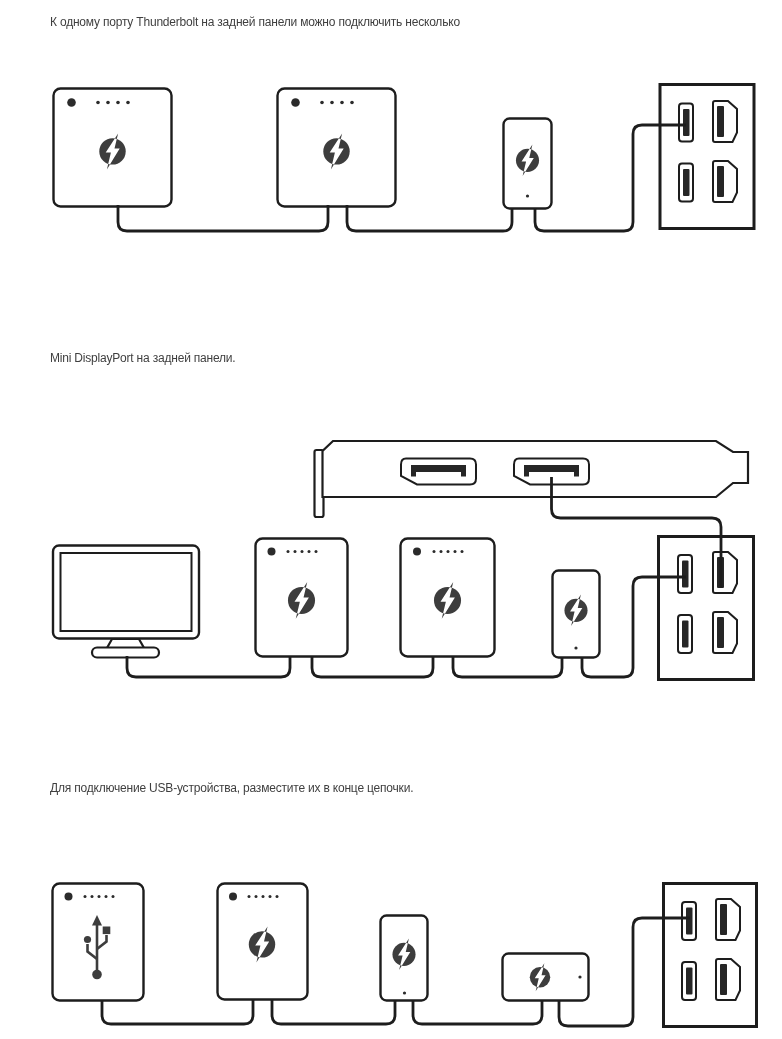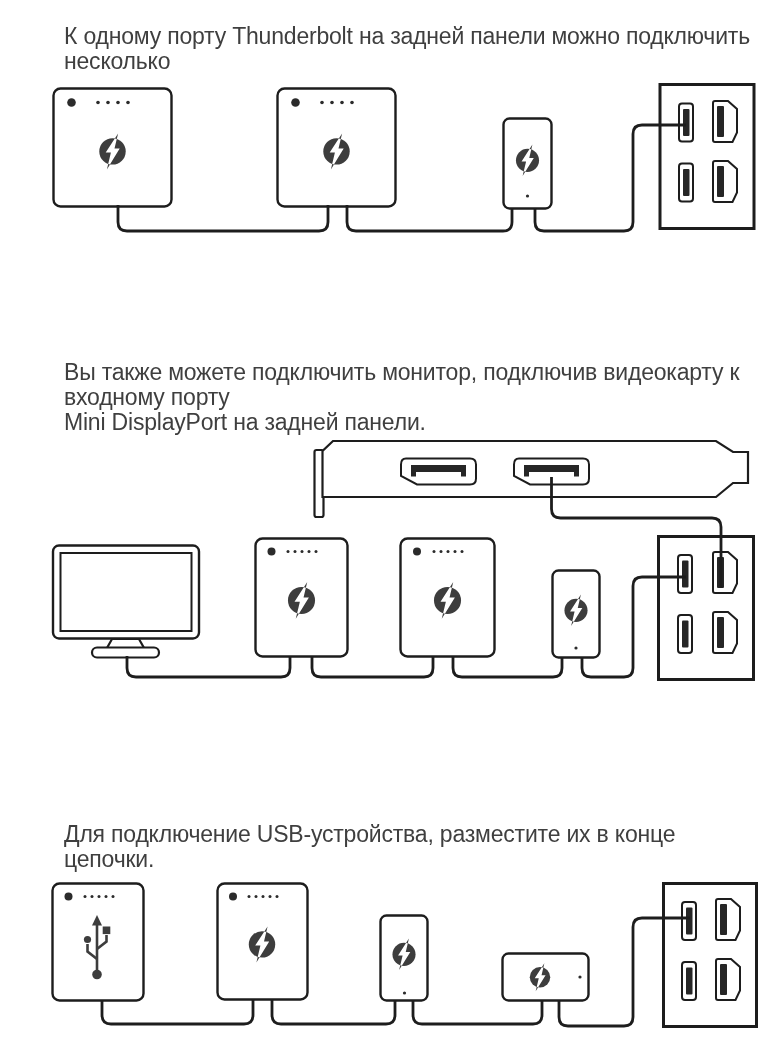--- a/index.html
+++ b/index.html
@@ -1,21 +1,21 @@
 <!DOCTYPE html>
 <html style="--background: #ffffff; --text: #3f3f3f; --line: #1d1d1d; --logo: #3d3d3d; --slot: #262626;"><head>
 <meta charset="utf-8">
 <style>
   :root{
     --background:#ffffff; --text:#3f3f3f; --line:#1d1d1d; --logo:#3d3d3d; --slot:#262626;
   }
   html,body{margin:0;padding:0;background:var(--background);}
   .page{position:relative;width:782px;height:1039px;background:var(--background);overflow:hidden;
         font-family:"Liberation Sans","DejaVu Sans",sans-serif;}
-  .para{position:absolute;left:48px;margin:16px;color:var(--text);font-size:23px;line-height:25px;
+  .para{position:absolute;left:48px;margin:2px;color:var(--text);font-size:12px;line-height:25px;
         letter-spacing:-0.2px;font-weight:400;}
   .para span{display:block;}
   .diagram{position:absolute;left:0;display:block;}
   
   .dev{fill:#fff;stroke:var(--line);stroke-width:2.4px;}
   .thin{stroke-width:2.2px;}
   .panel{fill:#fff;stroke:var(--line);stroke-width:3px;}
   .cable{fill:none;stroke:var(--line);stroke-width:2.8px;}
   .led{fill:#2b2b2b;}
   .dot{fill:#2b2b2b;}
@@ -101,21 +101,20 @@
       <use href="#port-r" x="712" y="100"></use>
       <use href="#port-l" x="678" y="162.5"></use>
       <use href="#port-r" x="712" y="160"></use>
     </g>
     <path class="cable" d="M118,205 V222 Q118,231 127,231 H319 Q328,231 328,222 V205"></path>
     <path class="cable" d="M347,205 V222 Q347,231 356,231 H503 Q512,231 512,222 V208"></path>
     <path class="cable" d="M535,208 V222 Q535,231 544,231 H624 Q633,231 633,222 V134 Q633,125 642,125 H686"></path>
   </svg>
 
   <p class="para" style="top:344px">
-    <span>Вы также можете подключить монитор, подключив видеокарту к входному порту</span>
     <span>Mini DisplayPort на задней панели.</span>
   </p>
 
   <svg class="diagram" style="top:425px" width="782" height="270" viewBox="0 425 782 270">
     <g>
       <rect class="dev thin" x="314.5" y="450" width="9" height="67" rx="2"></rect>
       <path class="dev thin" d="M333,441 H716 L733,452 H748 V483 H733 L716,497 H322.5 V451 Z"></path>
       <use href="#dp-port" x="400" y="457.5"></use>
       <use href="#dp-port" x="513" y="457.5"></use>
     </g>
@@ -161,21 +160,21 @@
       <use href="#port-l" x="677" y="614"></use>
       <use href="#port-r" x="712" y="611"></use>
     </g>
     <path class="cable" d="M551.5,477 V509 Q551.5,518 560.5,518 H712 Q721,518 721,527 V588"></path>
     <path class="cable" d="M127,656 V668 Q127,677 136,677 H281 Q290,677 290,668 V656"></path>
     <path class="cable" d="M312,656 V668 Q312,677 321,677 H424 Q433,677 433,668 V656"></path>
     <path class="cable" d="M453,656 V668 Q453,677 462,677 H553 Q562,677 562,668 V657"></path>
     <path class="cable" d="M582,657 V668 Q582,677 591,677 H624 Q633,677 633,668 V586 Q633,577 642,577 H686"></path>
   </svg>
 
-  <p class="para" style="top:806px">
+  <p class="para" style="top:774px">
     <span>Для подключение USB-устройства, разместите их в конце цепочки.</span>
   </p>
 
   <svg class="diagram" style="top:870px" width="782" height="169" viewBox="0 870 782 169">
     <g>
       <rect class="dev" x="52.5" y="883.5" width="91" height="117" rx="7"></rect>
       <circle class="led" cx="68.5" cy="896.5" r="4"></circle>
       <g>
         <circle class="dot" cx="85" cy="896.5" r="1.5"></circle>
           <circle class="dot" cx="92" cy="896.5" r="1.5"></circle>

